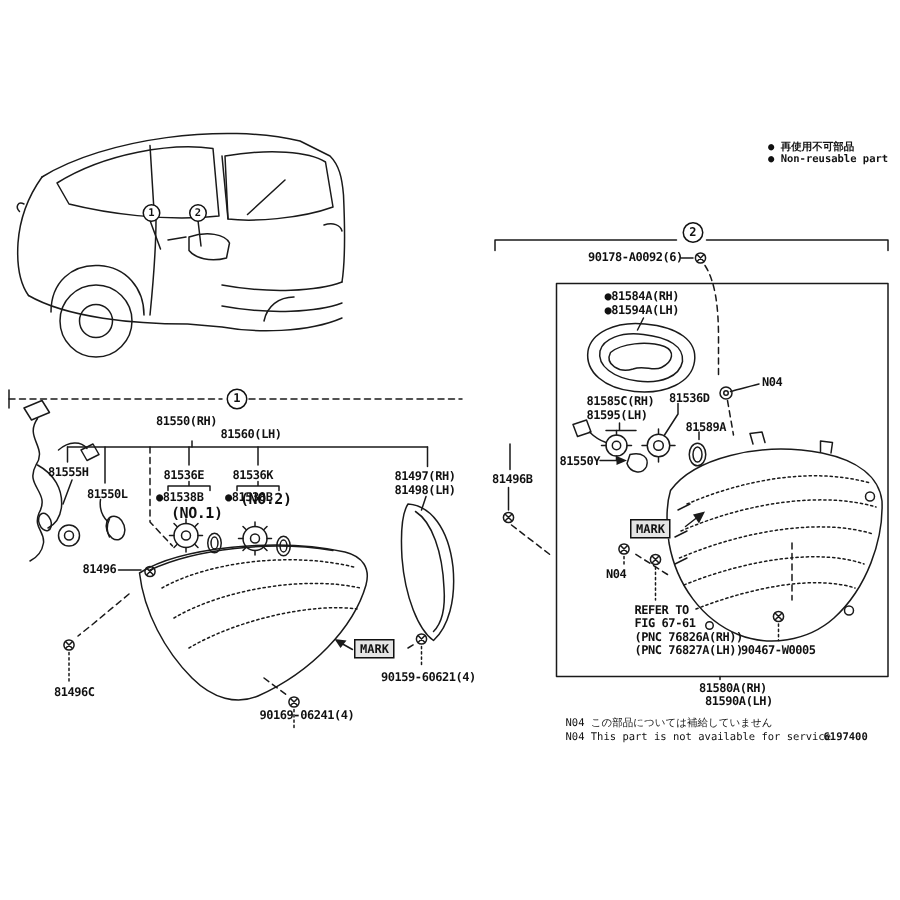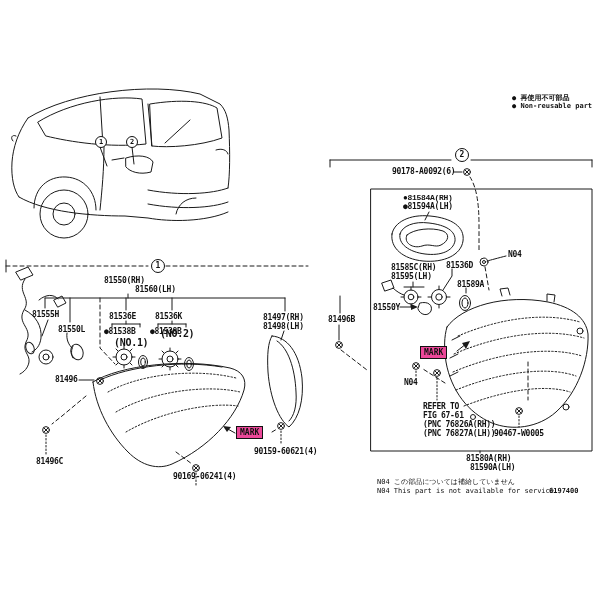--- a/index.html
+++ b/index.html
@@ -6,21 +6,21 @@
   #stage{position:relative;width:600px;height:600px;background:#fff;overflow:hidden;
          font-family:"DejaVu Sans Mono",monospace;}
   svg{position:absolute;left:0;top:0;}
   .lbl{position:absolute;font:700 8px "DejaVu Sans Mono",monospace;color:#111;
        white-space:nowrap;letter-spacing:-0.3px;}
   .sm7{font-size:10px;font-weight:700;}
   .co{position:absolute;width:12px;height:12px;border:1px solid #111;border-radius:50%;
       font:700 8px "DejaVu Sans Mono",monospace;line-height:12px;text-align:center;
       color:#111;background:#fff;z-index:3;}
   .co.tiny{width:10px;height:10px;line-height:10px;font-size:7px;}
-  .markbox{position:absolute;border:1px solid #111;background:#ec4899;color:#111;
+  .markbox{position:absolute;border:1px solid #111;background:#e5e5e5;color:#111;
        font:700 8px "DejaVu Sans Mono",monospace;padding:1px 3px;z-index:3;}
   .note{position:absolute;font:400 7px "DejaVu Sans Mono",monospace;color:#111;white-space:nowrap;}
   .legend{position:absolute;font:700 7px "DejaVu Sans Mono",monospace;color:#111;white-space:nowrap;}
   .dsh{stroke-dasharray:4 3;}
   .dot{stroke-dasharray:1.5 2;}
 </style>
 </head>
 <body>
 
 <div id="stage">
@@ -204,40 +204,40 @@
 <div class="legend" style="left:512px;top:93px;">● 再使用不可部品</div>
 <div class="legend" style="left:512px;top:102px;">● Non-reusable part</div>
 
 <div class="co tiny" style="left:95px;top:136px;">1</div>
 <div class="co tiny" style="left:126px;top:136px;">2</div>
 
 <div class="co" style="left:151px;top:259px;">1</div>
 <div class="co" style="left:455px;top:148px;">2</div>
 
 <div class="lbl" style="left:104px;top:276px;">81550(RH)</div>
-<div class="lbl" style="left:100px;top:285px;padding-left:35px;">81560(LH)</div>
+<div class="lbl" style="left:112px;top:285px;padding-left:35px;">81560(LH)</div>
 <div class="lbl" style="left:32px;top:310px;">81555H</div>
 <div class="lbl" style="left:58px;top:325px;">81550L</div>
 <div class="lbl" style="left:109px;top:312px;">81536E</div>
 <div class="lbl" style="left:155px;top:312px;">81536K</div>
 <div class="lbl" style="left:104px;top:327px;">●81538B</div>
 <div class="lbl sm7" style="left:114px;top:337px;">(NO.1)</div>
 <div class="lbl" style="left:150px;top:327px;">●81538B</div>
 <div class="lbl sm7" style="left:160px;top:328px;">(NO.2)</div>
 <div class="lbl" style="left:55px;top:375px;">81496</div>
 <div class="lbl" style="left:36px;top:457px;">81496C</div>
 <div class="lbl" style="left:263px;top:313px;">81497(RH)</div>
 <div class="lbl" style="left:263px;top:322px;">81498(LH)</div>
 <div class="lbl" style="left:328px;top:315px;">81496B</div>
 <div class="markbox" style="left:236px;top:426px;">MARK</div>
 <div class="lbl" style="left:254px;top:447px;">90159-60621(4)</div>
 <div class="lbl" style="left:173px;top:472px;">90169-06241(4)</div>
 
 <div class="lbl" style="left:392px;top:167px;">90178-A0092(6)</div>
-<div class="lbl" style="left:403px;top:193px;font-family:Liberation Mono, monospace;">●81584A(RH)</div>
+<div class="lbl" style="left:403px;top:193px;">●81584A(RH)</div>
 <div class="lbl" style="left:403px;top:202px;text-align:right;">●81594A(LH)</div>
 <div class="lbl" style="left:391px;top:263px;">81585C(RH)</div>
 <div class="lbl" style="left:391px;top:272px;">81595(LH)</div>
 <div class="lbl" style="left:446px;top:261px;">81536D</div>
 <div class="lbl" style="left:457px;top:280px;">81589A</div>
 <div class="lbl" style="left:373px;top:303px;">81550Y</div>
 <div class="lbl" style="left:508px;top:250px;">N04</div>
 <div class="lbl" style="left:404px;top:378px;">N04</div>
 <div class="markbox" style="left:420px;top:346px;">MARK</div>
 <div class="lbl" style="left:423px;top:402px;">REFER TO</div>

